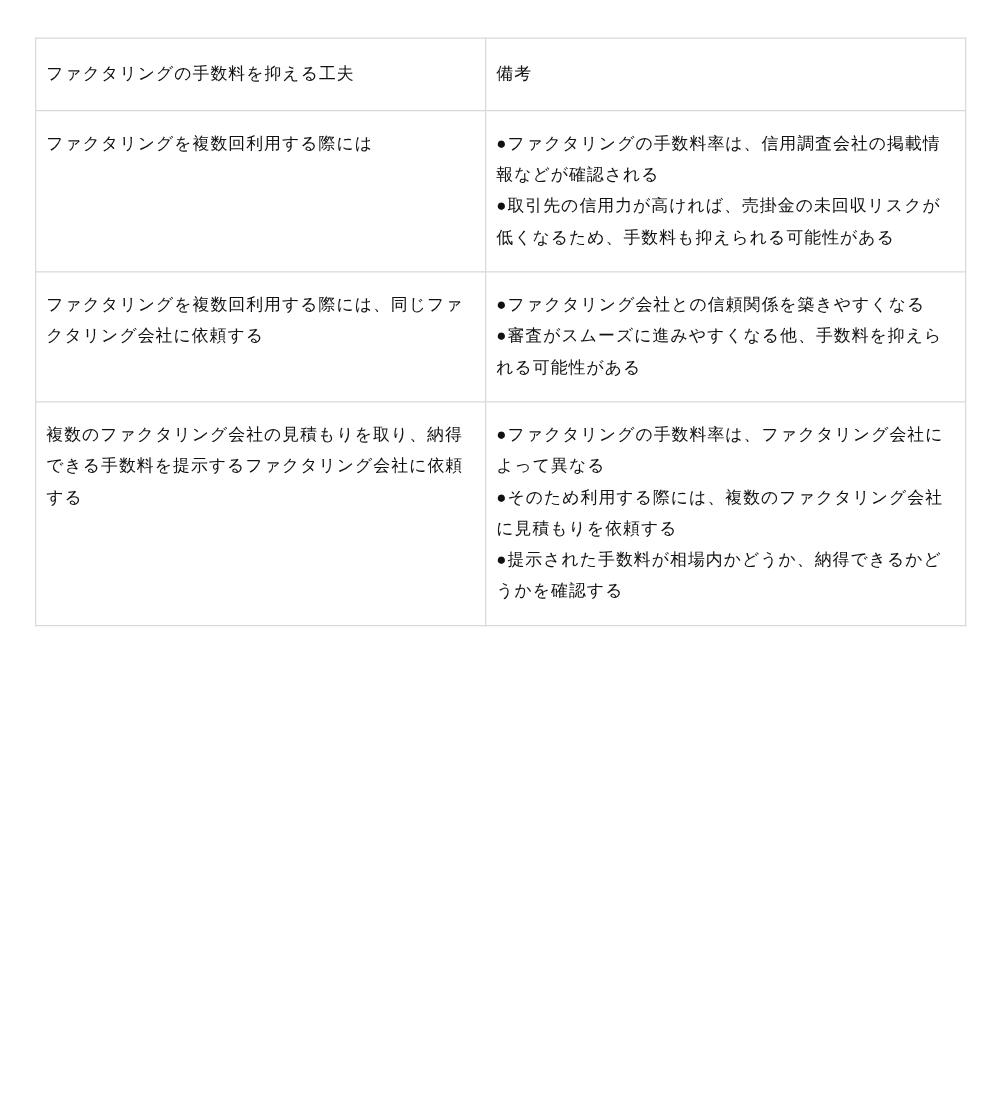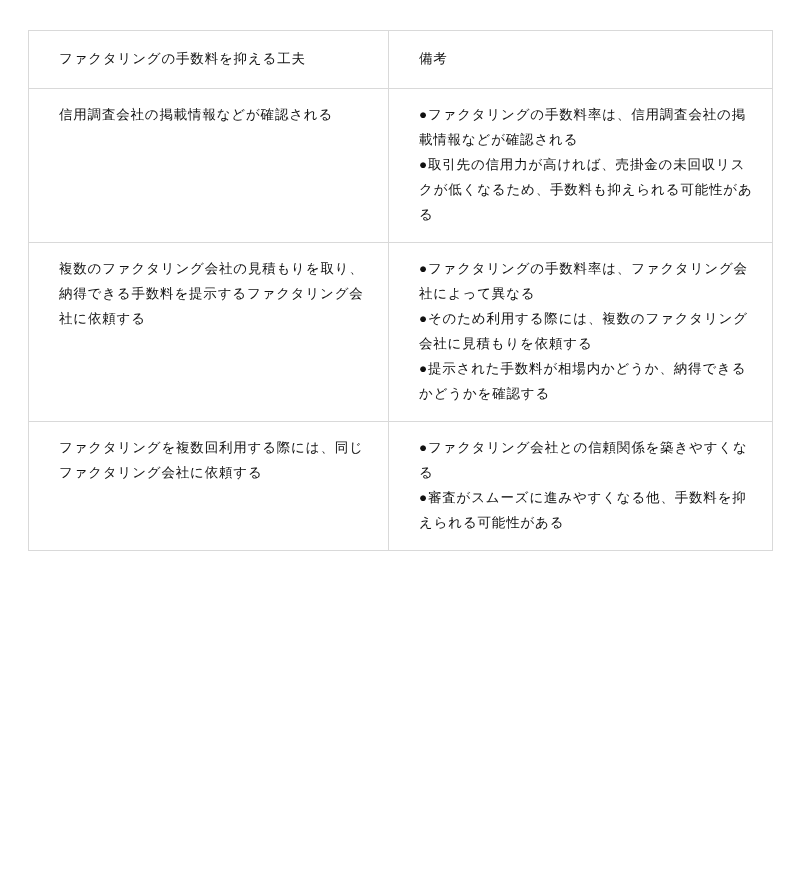--- a/index.html
+++ b/index.html
@@ -24,21 +24,21 @@
     width: 744px;
     border-collapse: collapse;
     table-layout: fixed;
   }
   table.fee-table col.c1 { width: 360px; }
   table.fee-table col.c2 { width: 384px; }
 
   table.fee-table td {
     border: 1px solid #d9d9d9;
     vertical-align: top;
-    padding: 14px 14px 14px 30px;
+    padding: 14px 14px 14px 8px;
     font-size: 13.5px;
     line-height: 1.85;
     letter-spacing: 0.06em;
     color: #111111;
     word-break: break-all;
   }
   table.fee-table tr.header-row td {
     padding-top: 16px;
     padding-bottom: 16px;
   }
@@ -56,40 +56,40 @@
       <col class="c1">
       <col class="c2">
     </colgroup>
     <tbody>
       <tr class="header-row">
         <td>ファクタリングの手数料を抑える工夫</td>
         <td>備考</td>
       </tr>
 
       <tr>
-        <td>信用調査会社の掲載情報などが確認される</td>
+        <td>ファクタリングを複数回利用する際には</td>
         <td>
           <span class="bullet-line">●ファクタリングの手数料率は、信用調査会社の掲載情報などが確認される</span>
           <span class="bullet-line">●取引先の信用力が高ければ、売掛金の未回収リスクが低くなるため、手数料も抑えられる可能性がある</span>
         </td>
       </tr>
 
+
+      <tr>
+        <td>ファクタリングを複数回利用する際には、同じファクタリング会社に依頼する</td>
+        <td>
+          <span class="bullet-line">●ファクタリング会社との信頼関係を築きやすくなる</span>
+          <span class="bullet-line">●審査がスムーズに進みやすくなる他、手数料を抑えられる可能性がある</span>
+        </td>
+      </tr>
 
       <tr>
         <td>複数のファクタリング会社の見積もりを取り、納得できる手数料を提示するファクタリング会社に依頼する</td>
         <td>
           <span class="bullet-line">●ファクタリングの手数料率は、ファクタリング会社によって異なる</span>
           <span class="bullet-line">●そのため利用する際には、複数のファクタリング会社に見積もりを依頼する</span>
           <span class="bullet-line">●提示された手数料が相場内かどうか、納得できるかどうかを確認する</span>
         </td>
       </tr>
 
-      <tr>
-        <td>ファクタリングを複数回利用する際には、同じファクタリング会社に依頼する</td>
-        <td>
-          <span class="bullet-line">●ファクタリング会社との信頼関係を築きやすくなる</span>
-          <span class="bullet-line">●審査がスムーズに進みやすくなる他、手数料を抑えられる可能性がある</span>
-        </td>
-      </tr>
-
     </tbody>
   </table>
 </div>
 
 </body></html>

